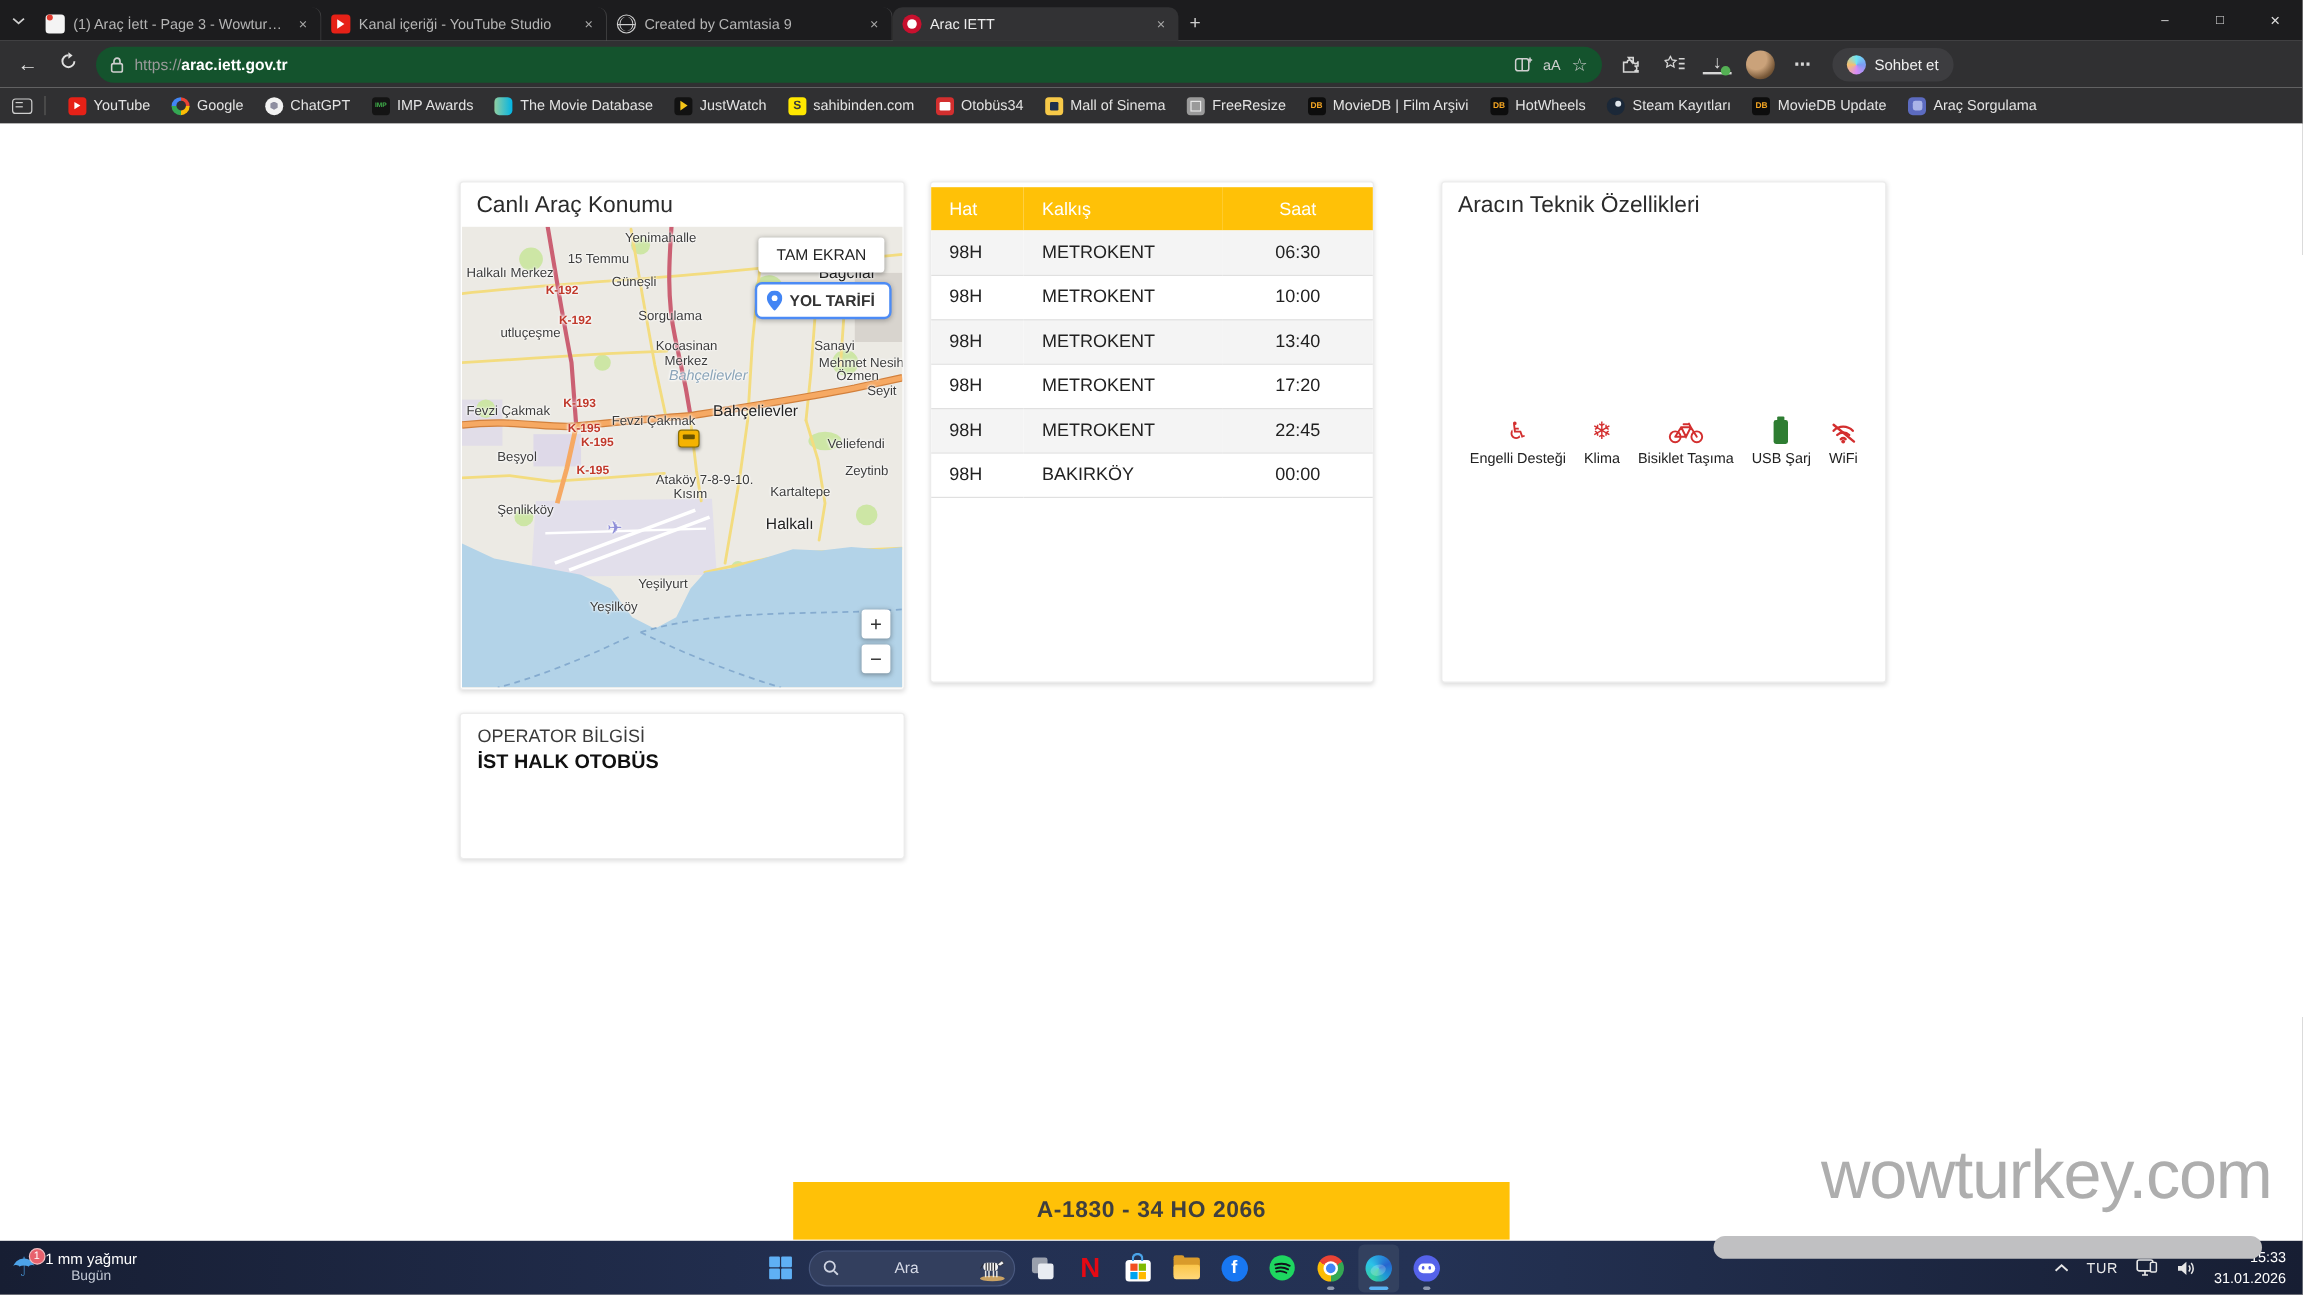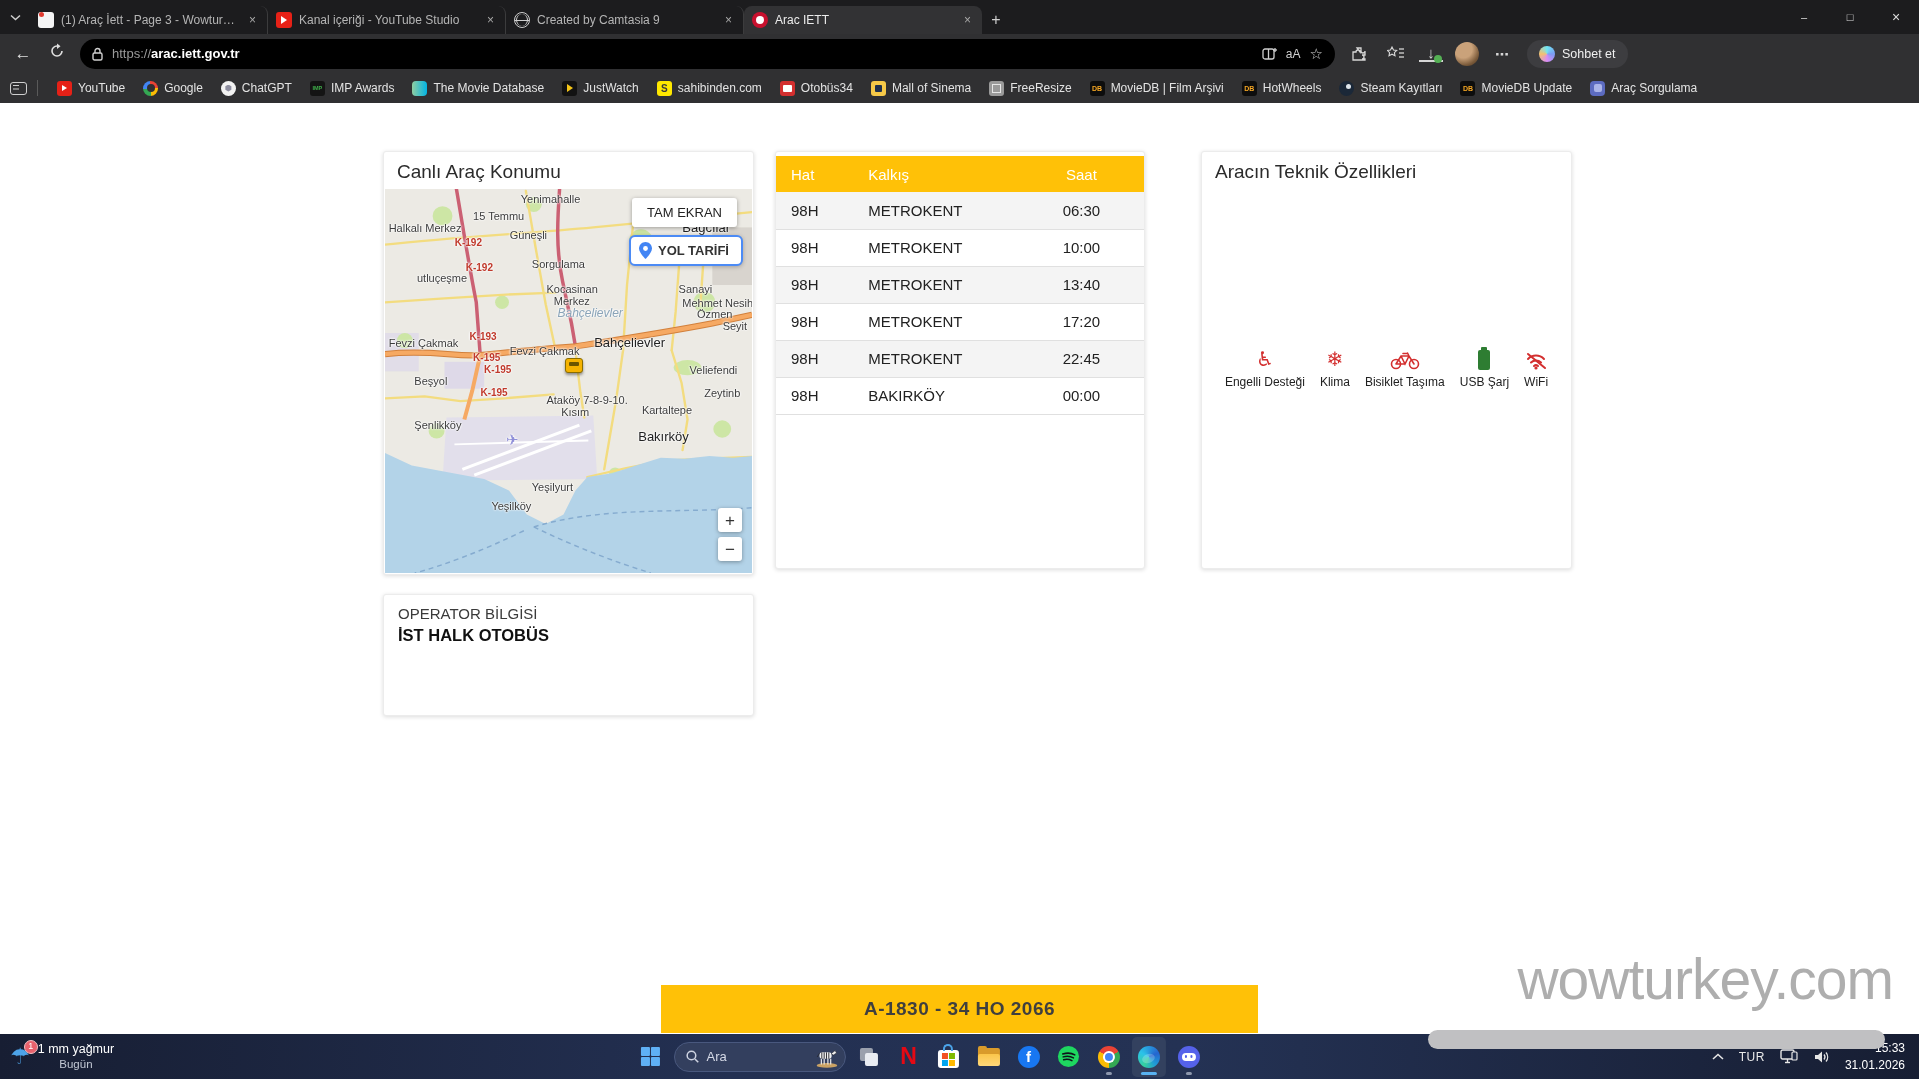--- a/index.html
+++ b/index.html
@@ -25,21 +25,21 @@
   .fav-globe::after{content:"";position:absolute;inset:1px;border-radius:50%;border-left:1px solid #cfcfcf;border-right:1px solid #cfcfcf;}
   .fav-globe::before{content:"";position:absolute;left:0;right:0;top:50%;border-top:1px solid #cfcfcf;}
   .fav-iett{border-radius:50%;background:#c8102e;position:relative;}
   .fav-iett::after{content:"";position:absolute;inset:4px;border-radius:50%;background:#fff;}
   .newtab-btn{width:28px;height:28px;display:flex;align-items:center;justify-content:center;color:#cfcfcf;font-size:16px;margin-bottom:0;}
   .wincontrols{position:absolute;right:0;top:0;height:34px;display:flex;}
   .wincontrols span{width:46px;height:34px;display:flex;align-items:center;justify-content:center;color:#dedede;font-size:11px;}
 
   .toolbar{height:39px;background:#303032;display:flex;align-items:center;padding:0 12px;gap:12px;}
   .nav-ic{color:#e0e0e0;font-size:17px;width:22px;text-align:center;}
-  .addresspill{flex:1;height:30px;background:#000000;border-radius:16px;display:flex;align-items:center;padding:0 12px;gap:9px;max-width:1255px;}
+  .addresspill{flex:1;height:30px;background:#14532d;border-radius:16px;display:flex;align-items:center;padding:0 12px;gap:9px;max-width:1255px;}
   .urltext{font-size:13px;color:#fff;}
   .urltext .scheme{color:#9a9a9a;}
   .pill-spacer{flex:1;}
   .pill-ic{color:#cfcfcf;font-size:13px;display:flex;align-items:center;}
   .tool-ic{color:#d6d6d6;font-size:14px;display:flex;align-items:center;justify-content:center;width:24px;position:relative;}
   .dl-ic{font-size:15px;border-bottom:2px solid #d6d6d6;line-height:14px;}
   .dl-badge{position:absolute;right:1px;bottom:-3px;width:8px;height:8px;border-radius:50%;background:#54b054;}
   .avatar{width:24px;height:24px;border-radius:50%;background:radial-gradient(circle at 35% 30%,#caa27a 0 38%,#7a5a3a 70%,#3f2d1c);}
   .copilot-btn{height:28px;border-radius:14px;background:#3d3d40;display:flex;align-items:center;gap:7px;padding:0 12px;color:#f0f0f0;font-size:12.5px;}
   .copilot-ic{width:16px;height:16px;border-radius:50%;background:conic-gradient(#6ee7f5,#7c9cf5,#d98bf5,#f5c06e,#6ee7f5);}
@@ -119,21 +119,21 @@
   .hscrollbar{position:absolute;right:34px;bottom:30px;width:457px;height:19px;border-radius:10px;background:#c0c0c2;z-index:60;}
 
   
   .taskbar{position:absolute;left:0;bottom:0;width:100%;height:45px;background:linear-gradient(90deg,#171e33 0%,#233052 38%,#243254 62%,#171e33 100%);display:flex;align-items:center;z-index:40;}
   .weather{display:flex;align-items:center;gap:8px;padding-left:10px;}
   .umbrella{font-family:"DejaVu Sans",sans-serif;font-size:22px;color:#4da3e8;position:relative;line-height:1;}
   .wbadge{position:absolute;top:-6px;right:-8px;width:14px;height:14px;border-radius:50%;background:#e8626d;border:1.5px solid #f0c0c4;color:#fff;font-size:9px;display:flex;align-items:center;justify-content:center;font-family:"Liberation Sans",sans-serif;}
   .wtext{display:flex;flex-direction:column;line-height:1.25;align-items:center;}
   .wline1{font-size:12.5px;color:#fff;}
   .wline2{font-size:11.5px;color:#c2c8d4;}
-  .tb-center{position:absolute;left:50%;transform:translateX(-57%);display:flex;align-items:center;gap:6px;height:45px;}
+  .tb-center{position:absolute;left:50%;transform:translateX(-57%);display:flex;align-items:center;gap:6px;height:45px;text-align:center;}
   .startbtn{width:34px;height:40px;display:flex;align-items:center;justify-content:center;}
   .startgrid{display:grid;grid-template-columns:9px 9px;grid-template-rows:9px 9px;gap:1.5px;}
   .startgrid i{background:#5fb0f5;border-radius:1px;}
   .searchpill{width:172px;height:30px;border-radius:15px;background:#333f5e;border:1px solid #49587e;display:flex;align-items:center;gap:8px;padding:0 4px 0 11px;}
   .searchpill .ara{font-size:13px;color:#d5d9e6;flex:1;}
   .app{width:34px;height:40px;position:relative;display:flex;align-items:center;justify-content:center;border-radius:5px;}
   .app.running::after{content:"";position:absolute;bottom:2px;left:50%;transform:translateX(-50%);width:6px;height:3px;border-radius:2px;background:#8d97ad;}
   .app.activeapp{background:#33415f;}
   .app.activeapp::after{width:16px;background:#58b2f2;}
   .tv{width:20px;height:20px;position:relative;}
@@ -398,21 +398,21 @@
             <span class="mlabel ref" style="left: 24%; top: 42.5%;">K-195</span>
             <span class="mlabel ref" style="left: 27%; top: 45.5%;">K-195</span>
             <span class="mlabel" style="left: 92%; top: 34%;">Seyit</span>
             <span class="mlabel" style="left: 83%; top: 45.5%;">Veliefendi</span>
             <span class="mlabel" style="left: 8%; top: 48.5%;">Beşyol</span>
             <span class="mlabel ref" style="left: 26%; top: 51.5%;">K-195</span>
             <span class="mlabel" style="left: 44%; top: 53.5%;">Ataköy 7-8-9-10.</span>
             <span class="mlabel" style="left: 48%; top: 56.5%;">Kısım</span>
             <span class="mlabel" style="left: 87%; top: 51.5%;">Zeytinb</span>
             <span class="mlabel" style="left: 70%; top: 56%;">Kartaltepe</span>
-            <span class="mlabel big" style="left: 69%; top: 62.5%;">Bakırköy</span>
+            <span class="mlabel big" style="left: 69%; top: 62.5%;">Halkalı</span>
             <span class="mlabel" style="left: 8%; top: 60%;">Şenlikköy</span>
             <span class="mlabel plane" style="left: 33%; top: 63%;">✈</span>
             <span class="mlabel" style="left: 40%; top: 76%;">Yeşilyurt</span>
             <span class="mlabel" style="left: 29%; top: 81%;">Yeşilköy</span>
           </div>
         <div class="bus-marker"></div>
         <button class="btn-fullscreen">TAM EKRAN</button>
         <button class="btn-directions">
           <svg width="13" height="17" viewBox="0 0 16 21">
               <path d="M8,0 C3.6,0 0,3.6 0,8 c0,5.4 8,13 8,13 s8,-7.6 8,-13 C16,3.6 12.4,0 8,0 z" fill="#4285f4"></path>

